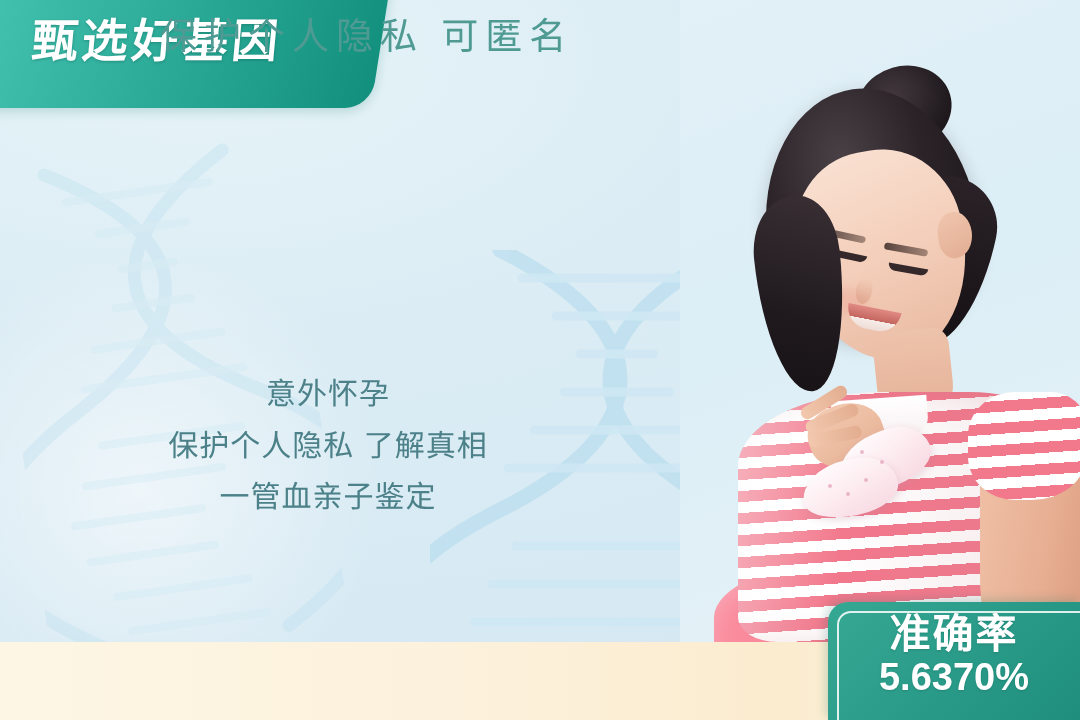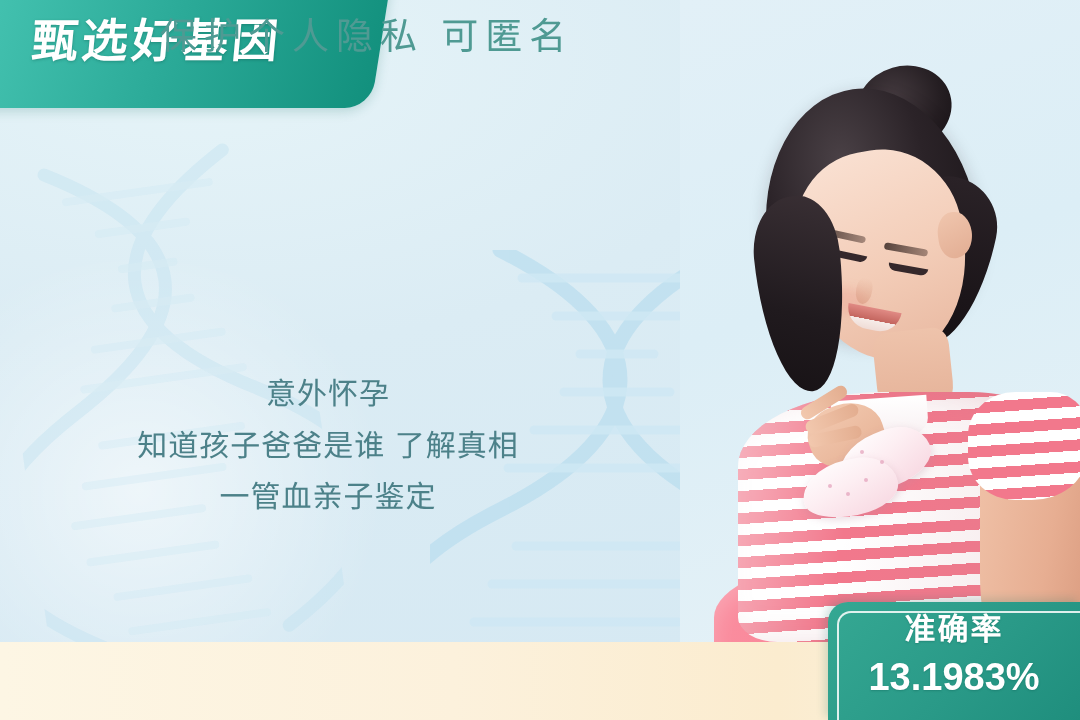--- a/index.html
+++ b/index.html
@@ -195,21 +195,21 @@
     overflow:hidden;
   }
   .accuracy::before{
     content:"";position:absolute;left:9px;top:9px;right:-2px;bottom:-2px;
     border-top:2px solid rgba(255,255,255,.85);
     border-left:2px solid rgba(255,255,255,.85);
     border-radius:14px 0 0 0;
   }
   .acc-label{
     position:absolute;left:0;right:0;top:12px;text-align:center;
-    color:#ffffff;font-size:31px;line-height:1;font-weight:700;
+    color:#ffffff;font-size:41px;line-height:1;font-weight:700;
     letter-spacing:2px;
     text-shadow:0 1px 2px rgba(15,95,82,.35);
   }
   .acc-value{
     position:absolute;left:0;right:0;top:56px;text-align:center;
     color:#ffffff;font-size:38px;line-height:1;font-weight:700;
     letter-spacing:0px;
     text-shadow:0 1px 2px rgba(15,95,82,.35);
   }
 </style>
@@ -327,25 +327,25 @@
       <div class="shoe-dot" style="left:62px;top:20px;"></div>
     </div>
   </div>
 
   <div class="brand"></div>
   <div class="brand-text">甄选好基因</div>
 
 
   <div class="copy">
     <div>意外怀孕</div>
-    <div>知道孩子爸爸是谁 了解真相</div>
+    <div>保护个人隐私 了解真相</div>
     <div>一管血亲子鉴定</div>
   </div>
 
   <div class="banner"></div>
   <div class="banner-text">保护个人隐私 可匿名</div>
 
   <div class="accuracy">
     <div class="acc-label">准确率</div>
-    <div class="acc-value">13.1983%</div>
+    <div class="acc-value">5.6370%</div>
   </div>
 
 </div>
 
 </body></html>

